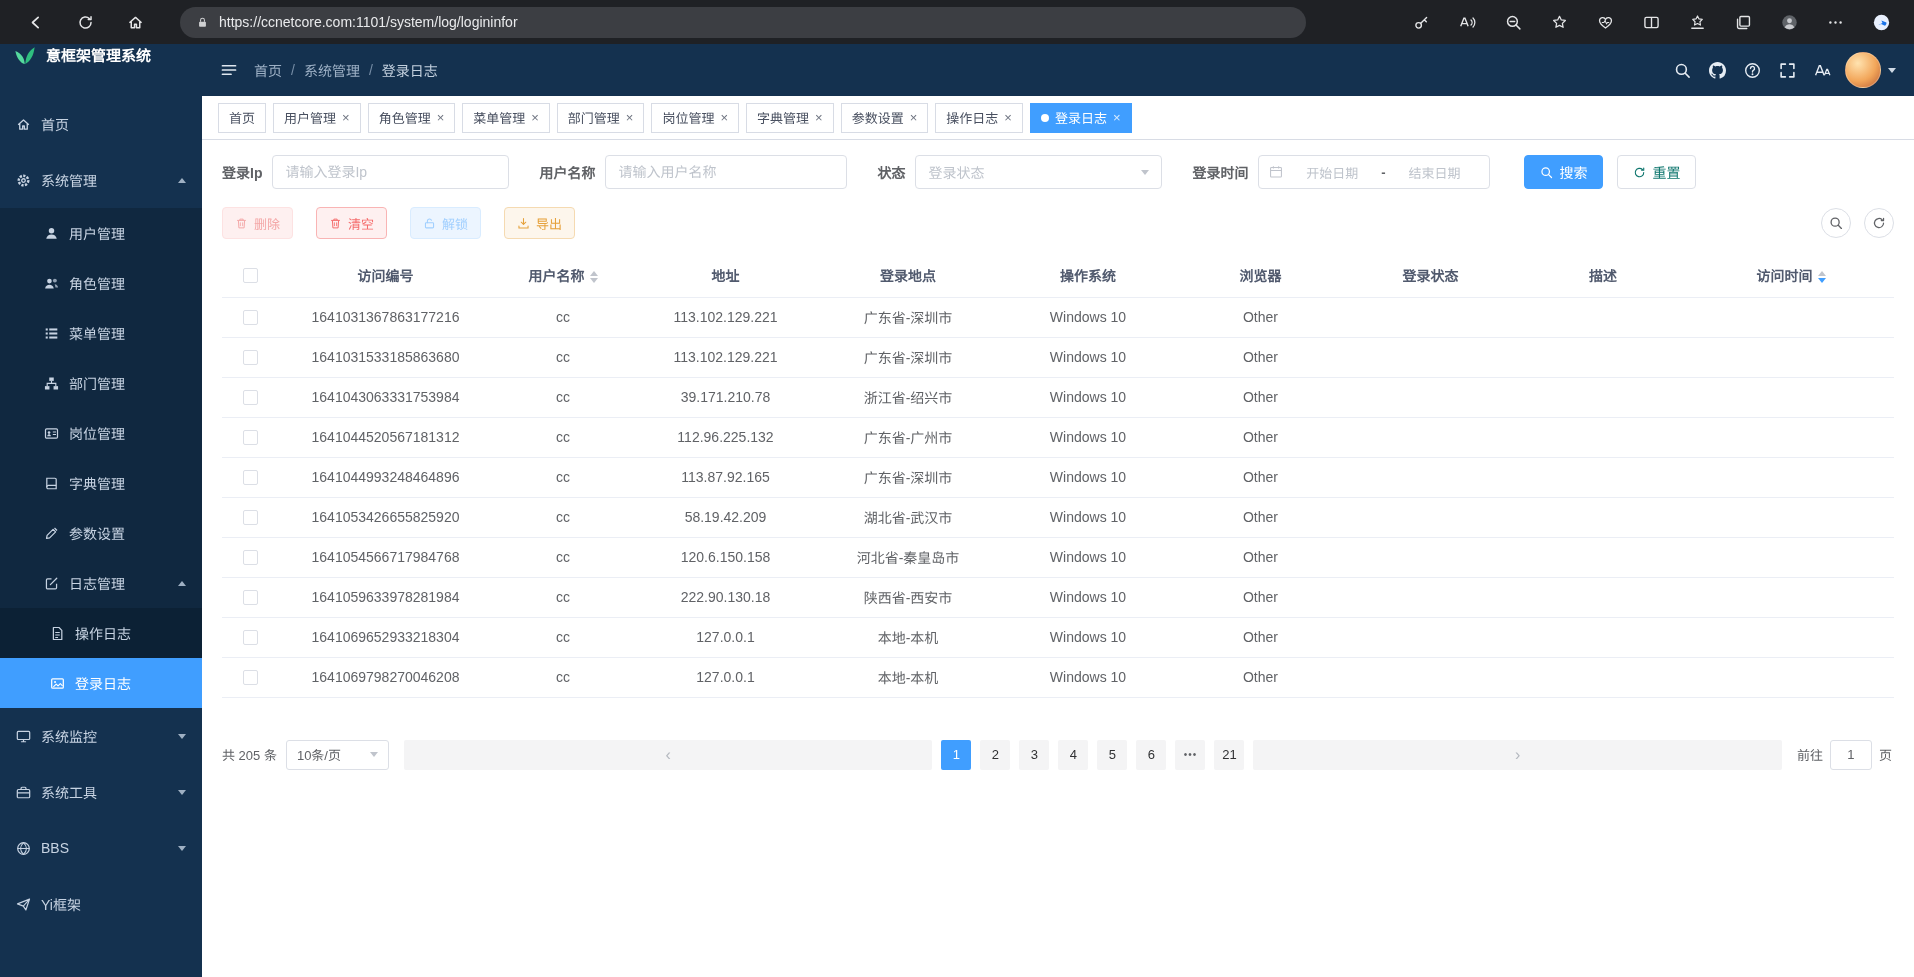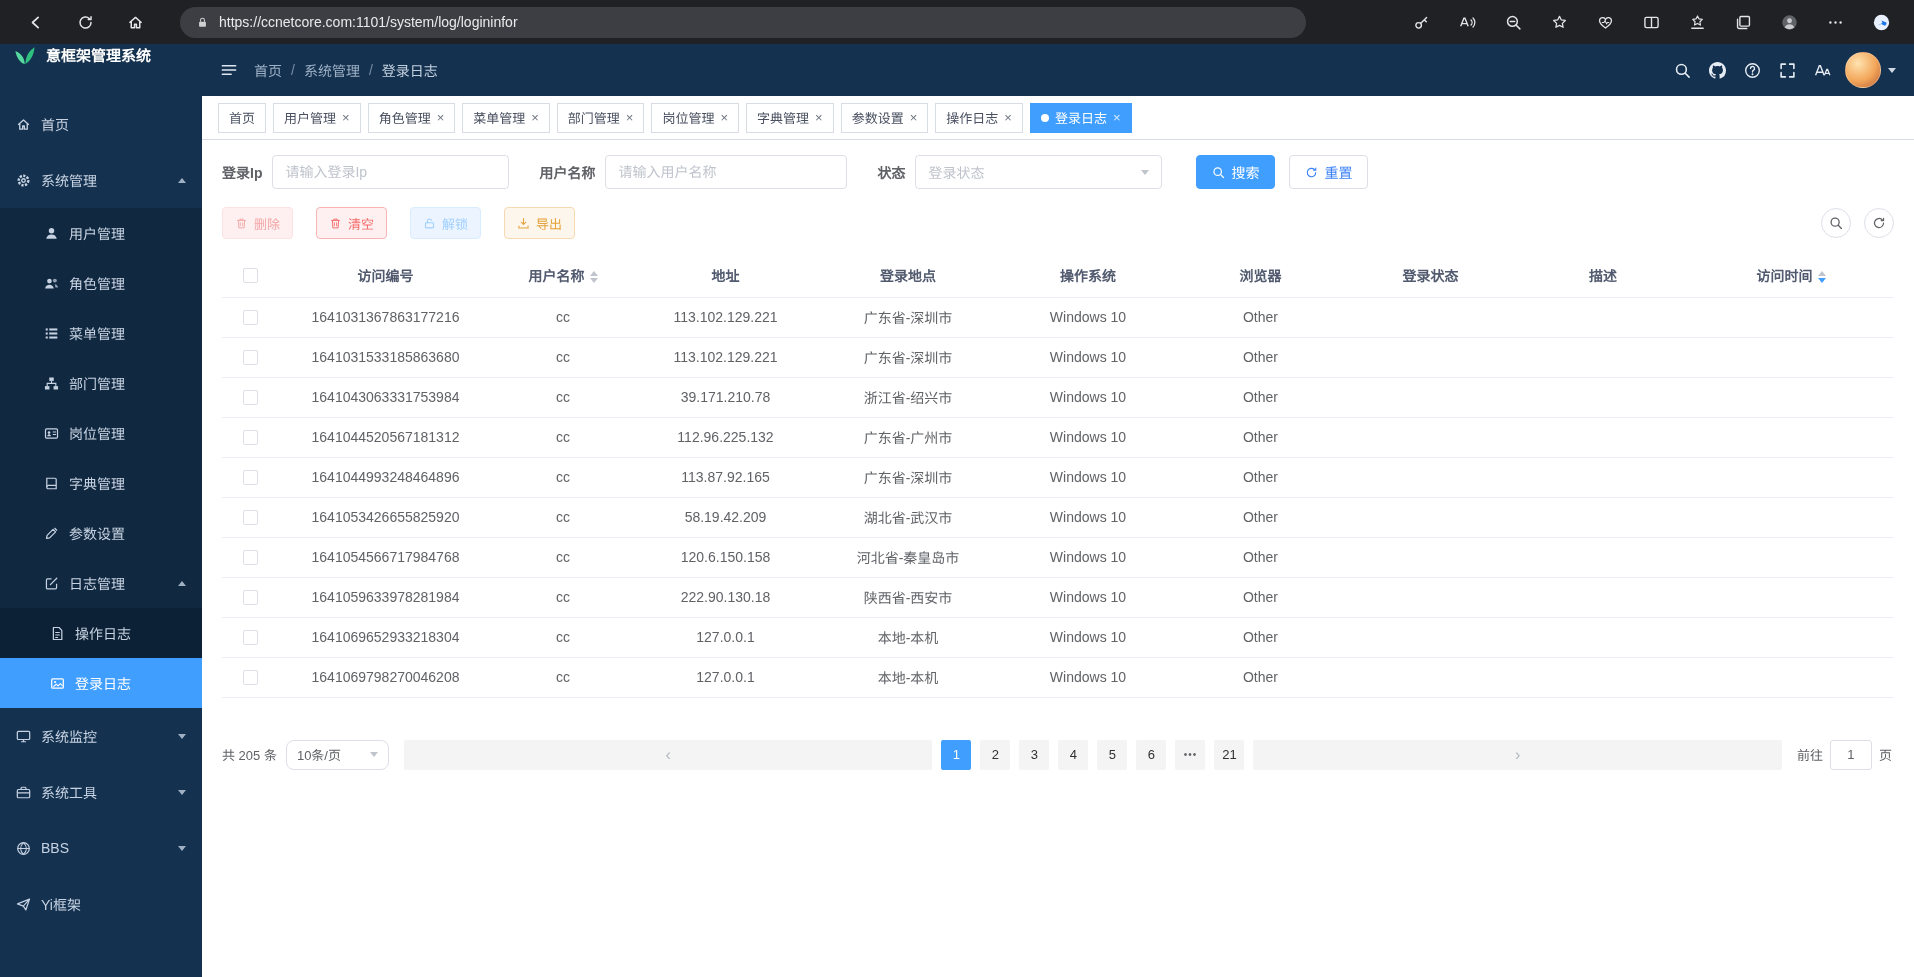--- a/index.html
+++ b/index.html
@@ -86,21 +86,21 @@
     align-items:center;gap:4px;padding:0 10px;font-size:13px;color:#bfc4cc;cursor:pointer}
   .f-date .d-ic{color:#c0c4cc}
   .f-date .d-ic .ic{width:14px;height:14px}
   .f-date .ph{flex:1;text-align:center;white-space:nowrap}
   .d-sep{color:#606266;font-weight:bold}
   .f-actions{display:flex;gap:14px;margin-left:4px}
   .btn{display:inline-flex;align-items:center;justify-content:center;gap:6px;height:34px;
     padding:0 15px;border-radius:4px;font-size:14px;cursor:pointer;border:1px solid transparent;white-space:nowrap}
   .btn-ic .ic,.btn .ic{width:13px;height:13px}
   .btn-primary{background:#409eff;border-color:#409eff;color:#fff}
-  .btn-default{background:#fff;border-color:#dcdfe6;color:#3b82f6}
+  .btn-default{background:#fff;border-color:#dcdfe6;color:#0f766e}
 
   .toolbar{margin-top:18px;display:flex;align-items:center}
   .toolbar-left{display:flex;gap:23px}
   .btn.sm{height:32px;padding:0 12px;font-size:13px}
   .btn-danger-light{background:#fef0f0;border-color:#fde2e2;color:#f4a7a7}
   .btn-danger{background:#fef0f0;border-color:#f9b4b4;color:#f56c6c}
   .btn-info-light{background:#ecf5ff;border-color:#d9ecff;color:#a0cfff}
   .btn-warning{background:#fdf6ec;border-color:#f5dab1;color:#e6a23c}
   .toolbar-right{margin-left:auto;display:flex;gap:13px}
   .circle-btn{width:30px;height:30px;border-radius:50%;border:1px solid #dcdfe6;background:#fff;
@@ -127,21 +127,21 @@
   .sort{display:inline-flex;flex-direction:column;gap:2px;margin-left:5px;vertical-align:middle}
   .sort i{width:0;height:0;border-left:4px solid transparent;border-right:4px solid transparent;display:block}
   .sort .up{border-bottom:5px solid #c0c4cc}
   .sort .down{border-top:5px solid #c0c4cc}
   .sort .down.on{border-top-color:#409eff}
 
   
   .pagination{margin-top:42px;display:flex;align-items:center;justify-content:flex-end;gap:9px;
     font-size:13px;color:#606266;padding-right:2px}
   .pg-total{margin-right:0}
-  .pg-size{width:103px;height:30px;border:1px solid #dcdfe6;border-radius:8px;display:flex;
+  .pg-size{width:103px;height:30px;border:1px solid #dcdfe6;border-radius:3px;display:flex;
     align-items:center;padding:0 10px;color:#606266;cursor:pointer;margin-right:6px}
   .pages{display:flex;gap:9px}
   .pg-btn{min-width:30px;height:30px;border:none;background:#f4f4f5;color:#303133;border-radius:2px;
     font-size:13px;cursor:pointer;padding:0 4px}
   .pg-btn.active{background:#409eff;color:#fff}
   .pg-btn.nav{color:#b4b8bf;font-size:16px;line-height:1}
   .pg-btn.more{letter-spacing:1px;color:#606266;font-size:10px}
   .pg-goto{display:flex;align-items:center;gap:7px;margin-left:6px}
   .pg-input{width:42px;height:30px;border:1px solid #dcdfe6;border-radius:3px;text-align:center;
     font-size:13px;color:#606266;outline:none}
@@ -530,20 +530,34 @@
           <label class="f-label">用户名称</label>
           <input class="f-input w-user" type="text" placeholder="请输入用户名称" style="">
         </div>
         <div class="f-group">
           <label class="f-label">状态</label>
           <div class="f-select">
             <span class="ph">登录状态</span>
             <span class="sel-caret"></span>
           </div>
         </div>
+        <div class="f-group">
+          <label class="f-label">登录时间</label>
+          <div class="f-date">
+            <span class="d-ic">
+                <svg viewBox="0 0 16 16" class="ic" aria-hidden="true">
+                  <rect x="1.8" y="2.8" width="12.4" height="11" rx="1" fill="none" stroke="currentColor" stroke-width="1.2"></rect>
+                  <path d="M1.8 6.2h12.4M5 1.4v2.6M11 1.4v2.6" stroke="currentColor" stroke-width="1.2"></path>
+                </svg>
+              </span>
+            <span class="ph">开始日期</span>
+            <span class="d-sep">-</span>
+            <span class="ph">结束日期</span>
+          </div>
+        </div>
         <div class="f-actions">
           <button class="btn btn-primary">
             <span class="btn-ic">
                 <svg viewBox="0 0 16 16" class="ic" aria-hidden="true">
                   <circle cx="7" cy="7" r="4.6" fill="none" stroke="currentColor" stroke-width="1.5"></circle>
                   <path d="M10.6 10.6 14.2 14.2" stroke="currentColor" stroke-width="1.5" stroke-linecap="round"></path>
                 </svg>
               </span>
             <span>搜索</span>
           </button>

